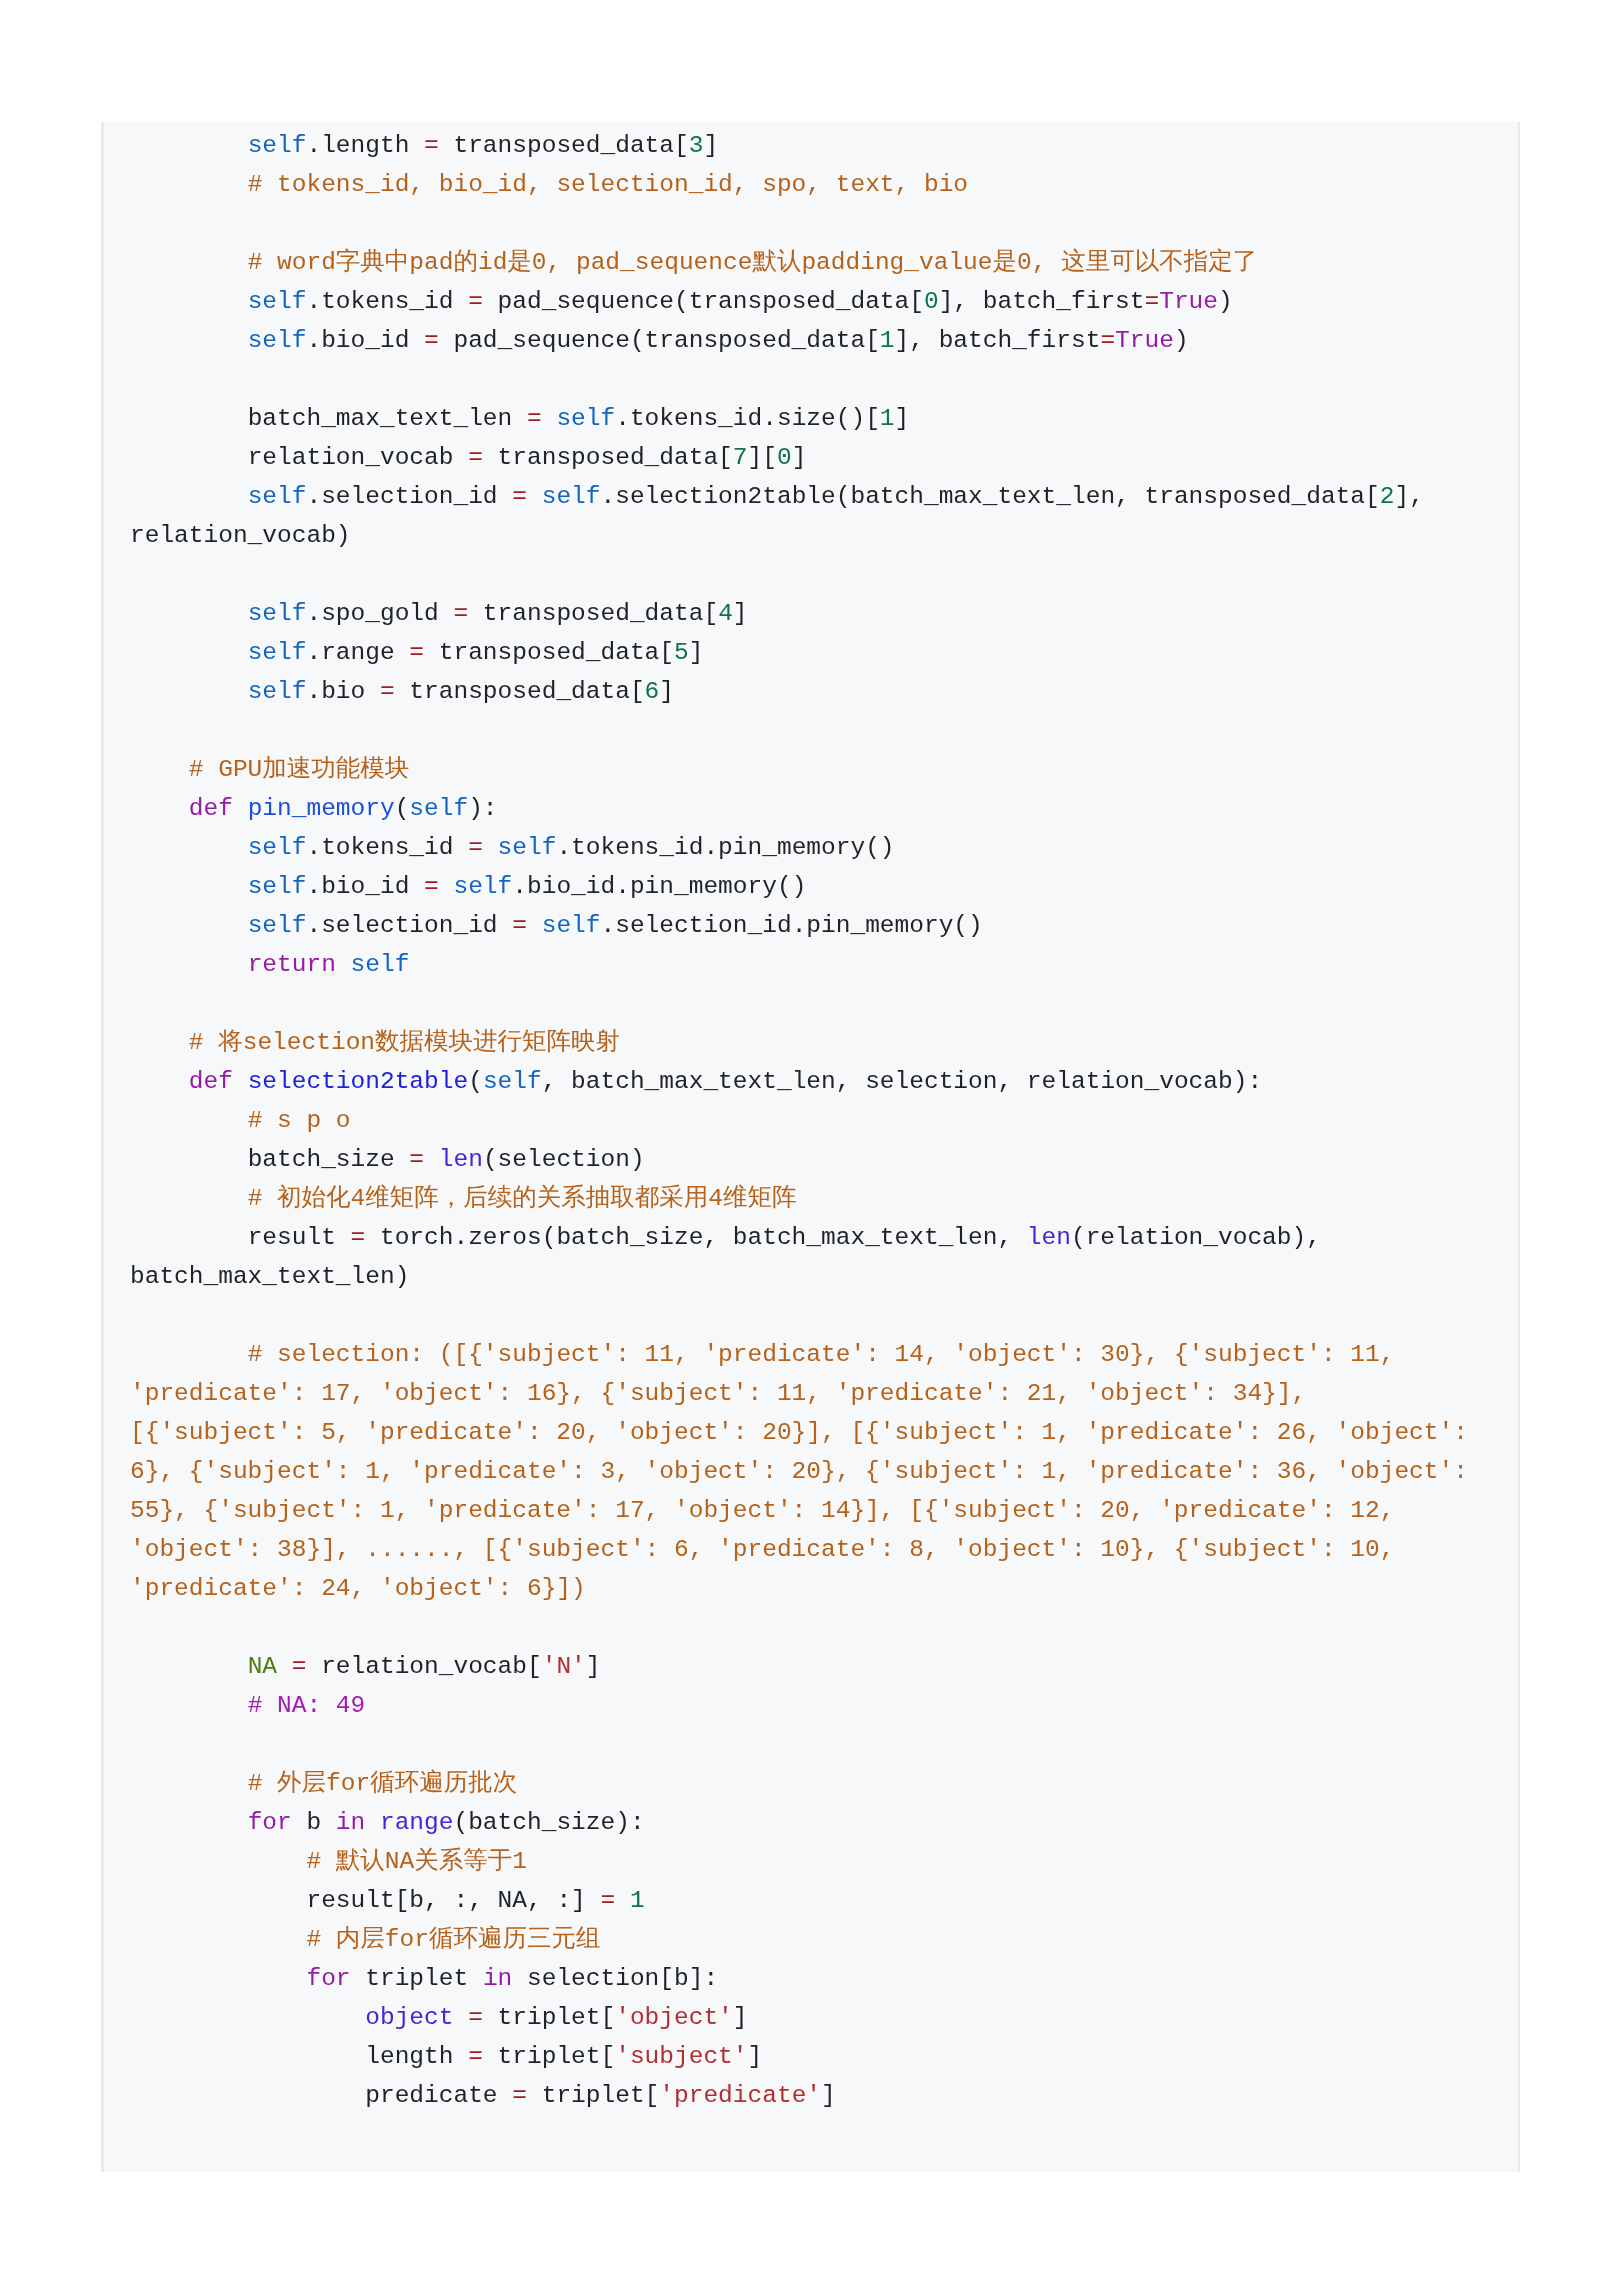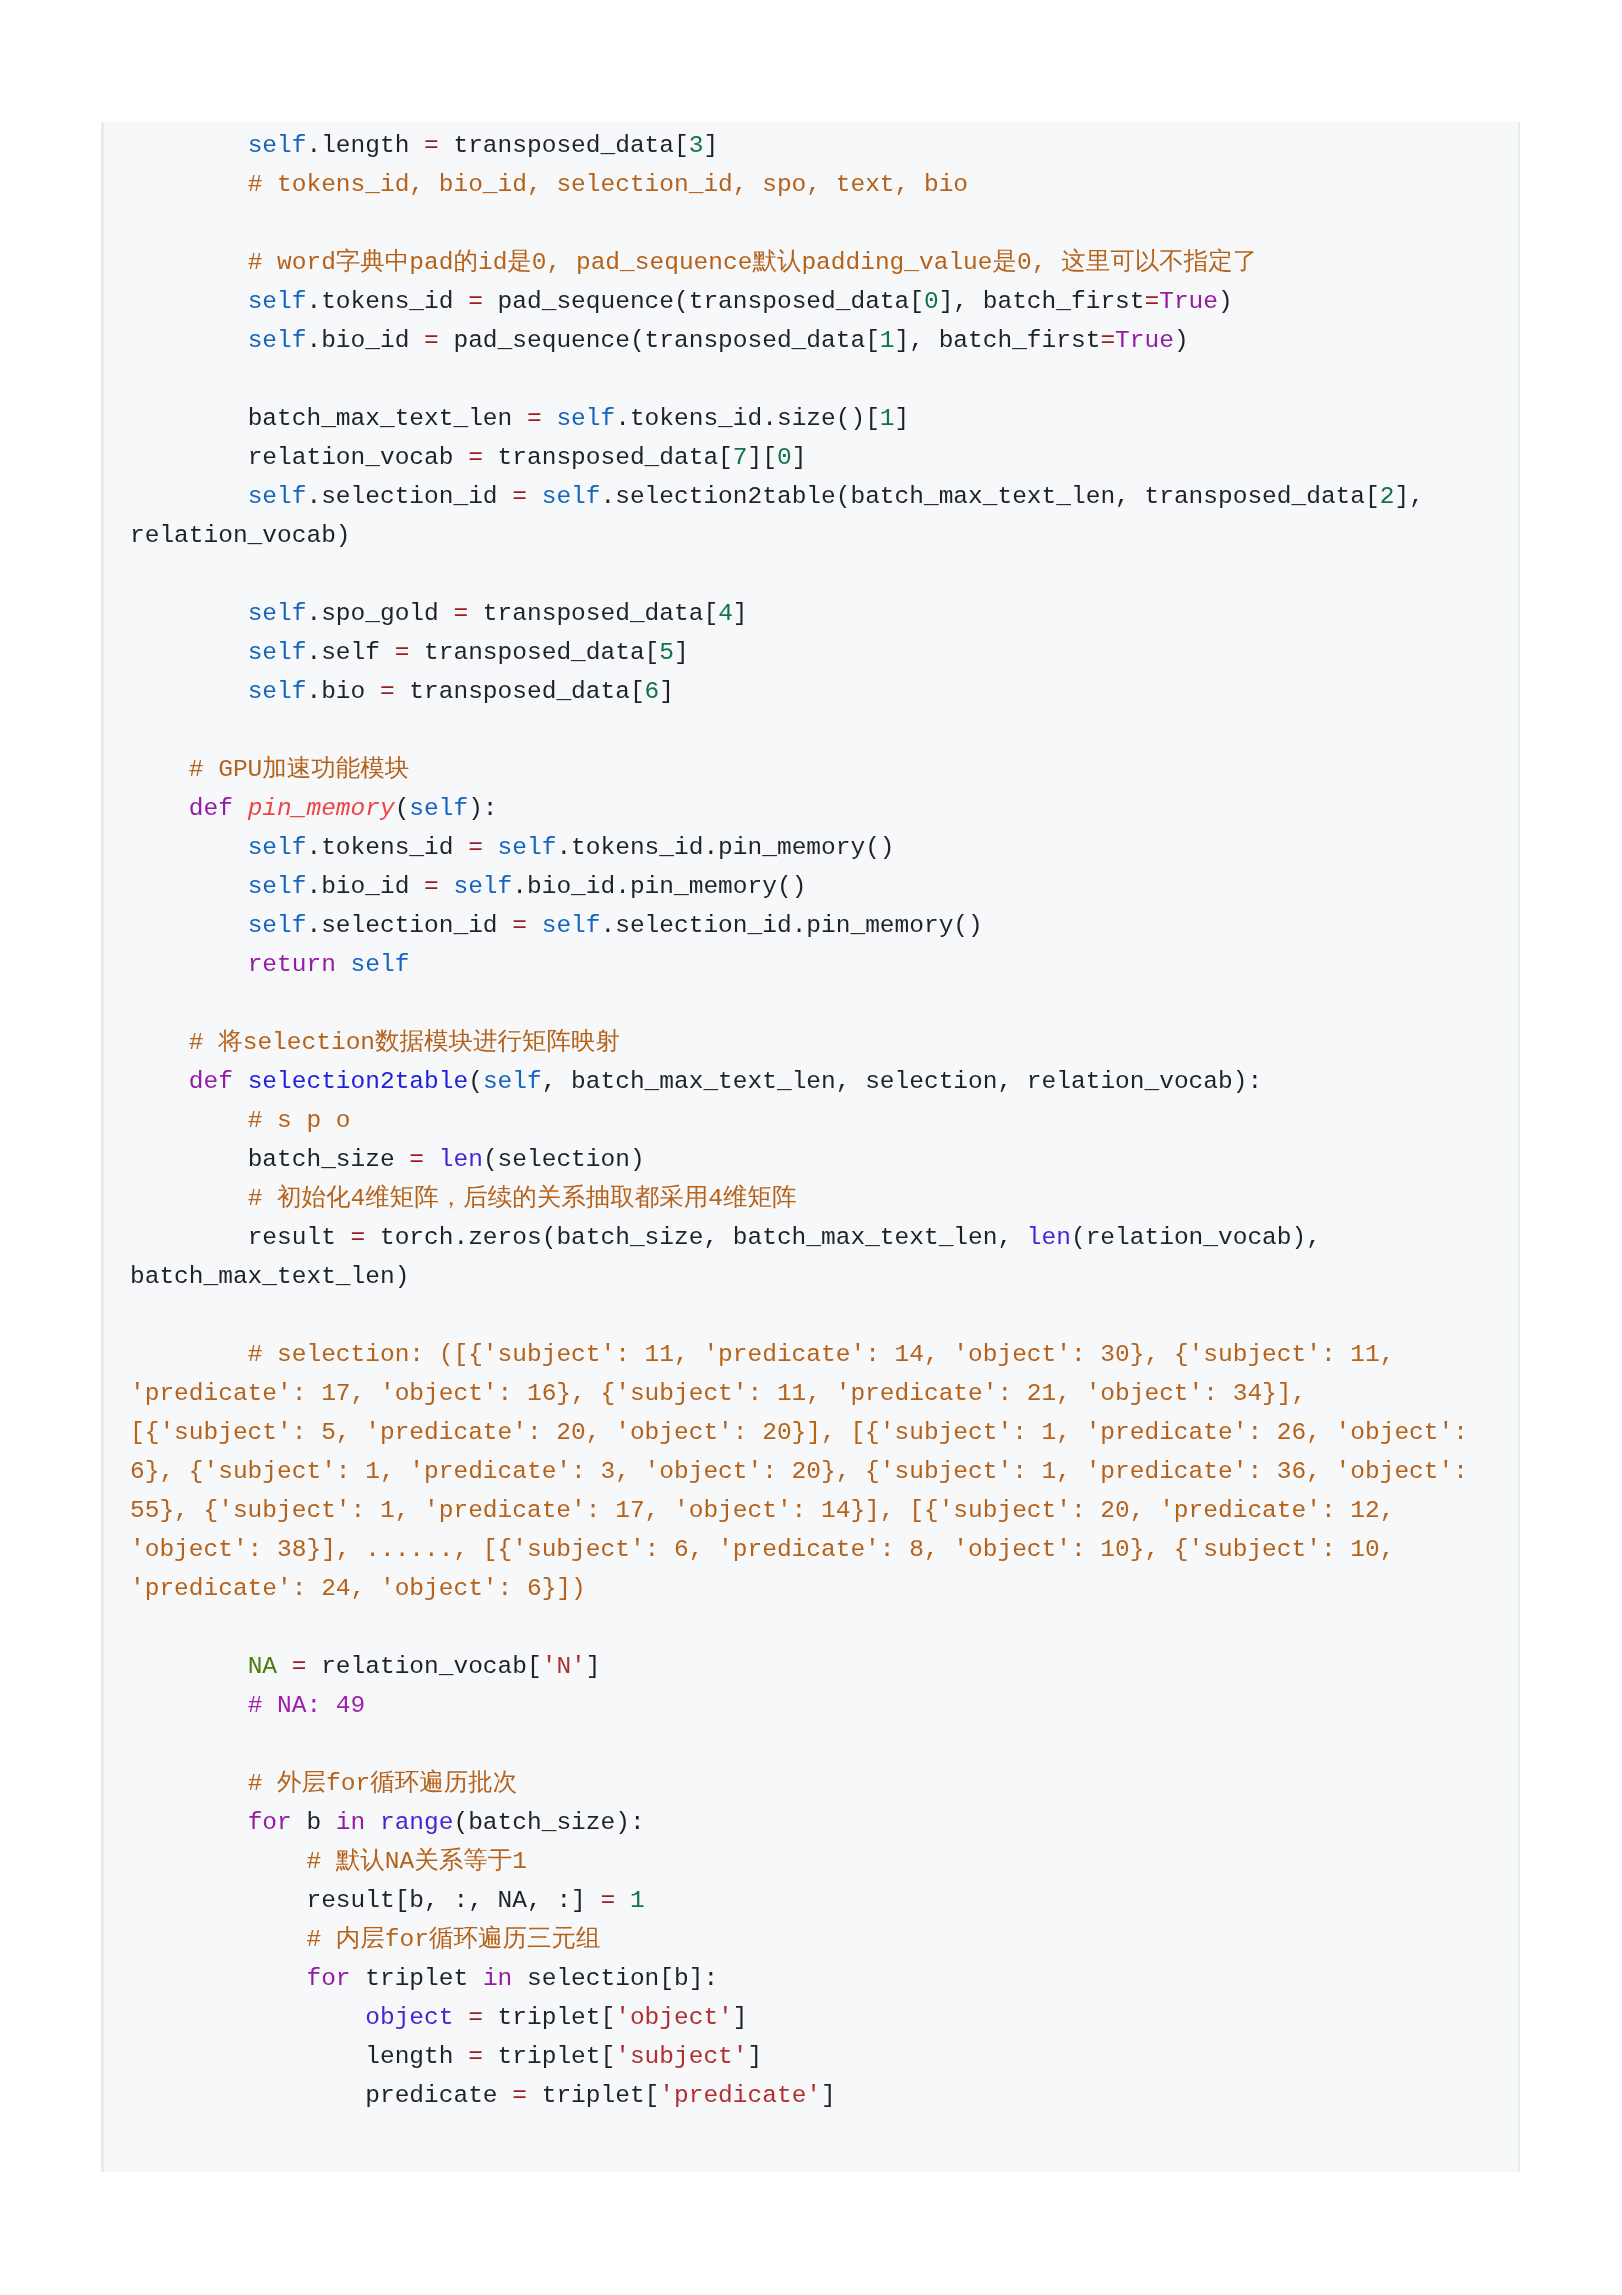--- a/index.html
+++ b/index.html
@@ -49,25 +49,25 @@
 <span></span>
 <span>        <span style="color: rgb(182, 98, 26);"># word字典中pad的id是0, pad_sequence默认padding_value是0, 这里可以不指定了</span></span>
 <span>        <span style="color: rgb(21, 101, 192);">self</span><span style="color: rgb(31, 35, 40);">.tokens_id </span><span style="color: rgb(158, 28, 33);">=</span><span style="color: rgb(31, 35, 40);"> pad_sequence(transposed_data[</span><span style="color: rgb(18, 113, 78);">0</span><span style="color: rgb(31, 35, 40);">], batch_first</span><span style="color: rgb(158, 28, 33);">=</span><span style="color: rgb(148, 27, 164);">True</span><span style="color: rgb(31, 35, 40);">)</span></span>
 <span>        <span style="color: rgb(21, 101, 192);">self</span><span style="color: rgb(31, 35, 40);">.bio_id </span><span style="color: rgb(158, 28, 33);">=</span><span style="color: rgb(31, 35, 40);"> pad_sequence(transposed_data[</span><span style="color: rgb(18, 113, 78);">1</span><span style="color: rgb(31, 35, 40);">], batch_first</span><span style="color: rgb(158, 28, 33);">=</span><span style="color: rgb(148, 27, 164);">True</span><span style="color: rgb(31, 35, 40);">)</span></span>
 <span></span>
 <span>        <span style="color: rgb(31, 35, 40);">batch_max_text_len </span><span style="color: rgb(158, 28, 33);">=</span><span style="color: rgb(31, 35, 40);"> </span><span style="color: rgb(21, 101, 192);">self</span><span style="color: rgb(31, 35, 40);">.tokens_id.size()[</span><span style="color: rgb(18, 113, 78);">1</span><span style="color: rgb(31, 35, 40);">]</span></span>
 <span>        <span style="color: rgb(31, 35, 40);">relation_vocab </span><span style="color: rgb(158, 28, 33);">=</span><span style="color: rgb(31, 35, 40);"> transposed_data[</span><span style="color: rgb(18, 113, 78);">7</span><span style="color: rgb(31, 35, 40);">][</span><span style="color: rgb(18, 113, 78);">0</span><span style="color: rgb(31, 35, 40);">]</span></span>
 <span>        <span style="color: rgb(21, 101, 192);">self</span><span style="color: rgb(31, 35, 40);">.selection_id </span><span style="color: rgb(158, 28, 33);">=</span><span style="color: rgb(31, 35, 40);"> </span><span style="color: rgb(21, 101, 192);">self</span><span style="color: rgb(31, 35, 40);">.selection2table(batch_max_text_len, transposed_data[</span><span style="color: rgb(18, 113, 78);">2</span><span style="color: rgb(31, 35, 40);">], relation_vocab)</span></span>
 <span></span>
 <span>        <span style="color: rgb(21, 101, 192);">self</span><span style="color: rgb(31, 35, 40);">.spo_gold </span><span style="color: rgb(158, 28, 33);">=</span><span style="color: rgb(31, 35, 40);"> transposed_data[</span><span style="color: rgb(18, 113, 78);">4</span><span style="color: rgb(31, 35, 40);">]</span></span>
-<span>        <span style="color: rgb(21, 101, 192);">self</span><span style="color: rgb(31, 35, 40);">.self </span><span style="color: rgb(158, 28, 33);">=</span><span style="color: rgb(31, 35, 40);"> transposed_data[</span><span style="color: rgb(18, 113, 78);">5</span><span style="color: rgb(31, 35, 40);">]</span></span>
+<span>        <span style="color: rgb(21, 101, 192);">self</span><span style="color: rgb(31, 35, 40);">.range </span><span style="color: rgb(158, 28, 33);">=</span><span style="color: rgb(31, 35, 40);"> transposed_data[</span><span style="color: rgb(18, 113, 78);">5</span><span style="color: rgb(31, 35, 40);">]</span></span>
 <span>        <span style="color: rgb(21, 101, 192);">self</span><span style="color: rgb(31, 35, 40);">.bio </span><span style="color: rgb(158, 28, 33);">=</span><span style="color: rgb(31, 35, 40);"> transposed_data[</span><span style="color: rgb(18, 113, 78);">6</span><span style="color: rgb(31, 35, 40);">]</span></span>
 <span></span>
 <span>    <span style="color: rgb(182, 98, 26);"># GPU加速功能模块</span></span>
-<span>    <span style="color: rgb(148, 27, 164);">def</span><span style="color: rgb(31, 35, 40);"> </span><span style="color: #ef4444; font-style: italic;">pin_memory</span><span style="color: rgb(31, 35, 40);">(</span><span style="color: rgb(21, 101, 192);">self</span><span style="color: rgb(31, 35, 40);">):</span></span>
+<span>    <span style="color: rgb(148, 27, 164);">def</span><span style="color: rgb(31, 35, 40);"> </span><span style="color: #1d4ed8;">pin_memory</span><span style="color: rgb(31, 35, 40);">(</span><span style="color: rgb(21, 101, 192);">self</span><span style="color: rgb(31, 35, 40);">):</span></span>
 <span>        <span style="color: rgb(21, 101, 192);">self</span><span style="color: rgb(31, 35, 40);">.tokens_id </span><span style="color: rgb(158, 28, 33);">=</span><span style="color: rgb(31, 35, 40);"> </span><span style="color: rgb(21, 101, 192);">self</span><span style="color: rgb(31, 35, 40);">.tokens_id.pin_memory()</span></span>
 <span>        <span style="color: rgb(21, 101, 192);">self</span><span style="color: rgb(31, 35, 40);">.bio_id </span><span style="color: rgb(158, 28, 33);">=</span><span style="color: rgb(31, 35, 40);"> </span><span style="color: rgb(21, 101, 192);">self</span><span style="color: rgb(31, 35, 40);">.bio_id.pin_memory()</span></span>
 <span>        <span style="color: rgb(21, 101, 192);">self</span><span style="color: rgb(31, 35, 40);">.selection_id </span><span style="color: rgb(158, 28, 33);">=</span><span style="color: rgb(31, 35, 40);"> </span><span style="color: rgb(21, 101, 192);">self</span><span style="color: rgb(31, 35, 40);">.selection_id.pin_memory()</span></span>
 <span>        <span style="color: rgb(148, 27, 164);">return</span><span style="color: rgb(31, 35, 40);"> </span><span style="color: rgb(21, 101, 192);">self</span></span>
 <span></span>
 <span>    <span style="color: rgb(182, 98, 26);"># 将selection数据模块进行矩阵映射</span></span>
 <span>    <span style="color: rgb(148, 27, 164);">def</span><span style="color: rgb(31, 35, 40);"> </span><span style="color: rgb(33, 33, 220);">selection2table</span><span style="color: rgb(31, 35, 40);">(</span><span style="color: rgb(21, 101, 192);">self</span><span style="color: rgb(31, 35, 40);">, batch_max_text_len, selection, relation_vocab):</span></span>
 <span>        <span style="color: rgb(182, 98, 26);"># s p o</span></span>
 <span>        <span style="color: rgb(31, 35, 40);">batch_size </span><span style="color: rgb(158, 28, 33);">=</span><span style="color: rgb(31, 35, 40);"> </span><span style="color: rgb(67, 38, 214);">len</span><span style="color: rgb(31, 35, 40);">(selection)</span></span>
 <span>        <span style="color: rgb(182, 98, 26);"># 初始化4维矩阵，后续的关系抽取都采用4维矩阵</span></span>

